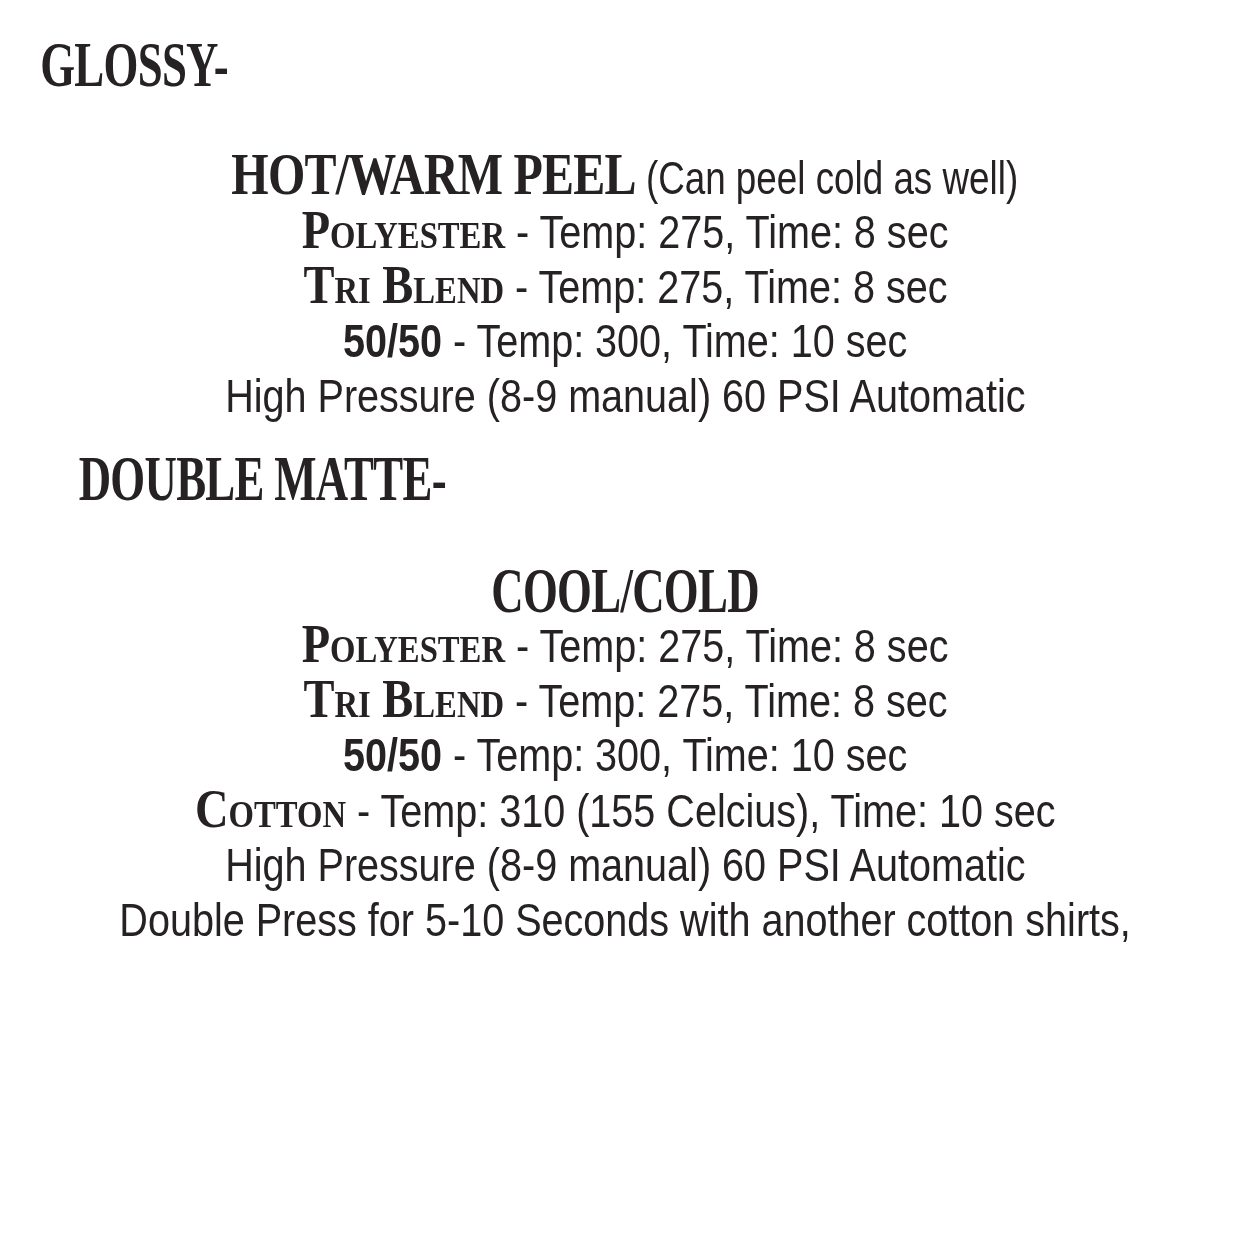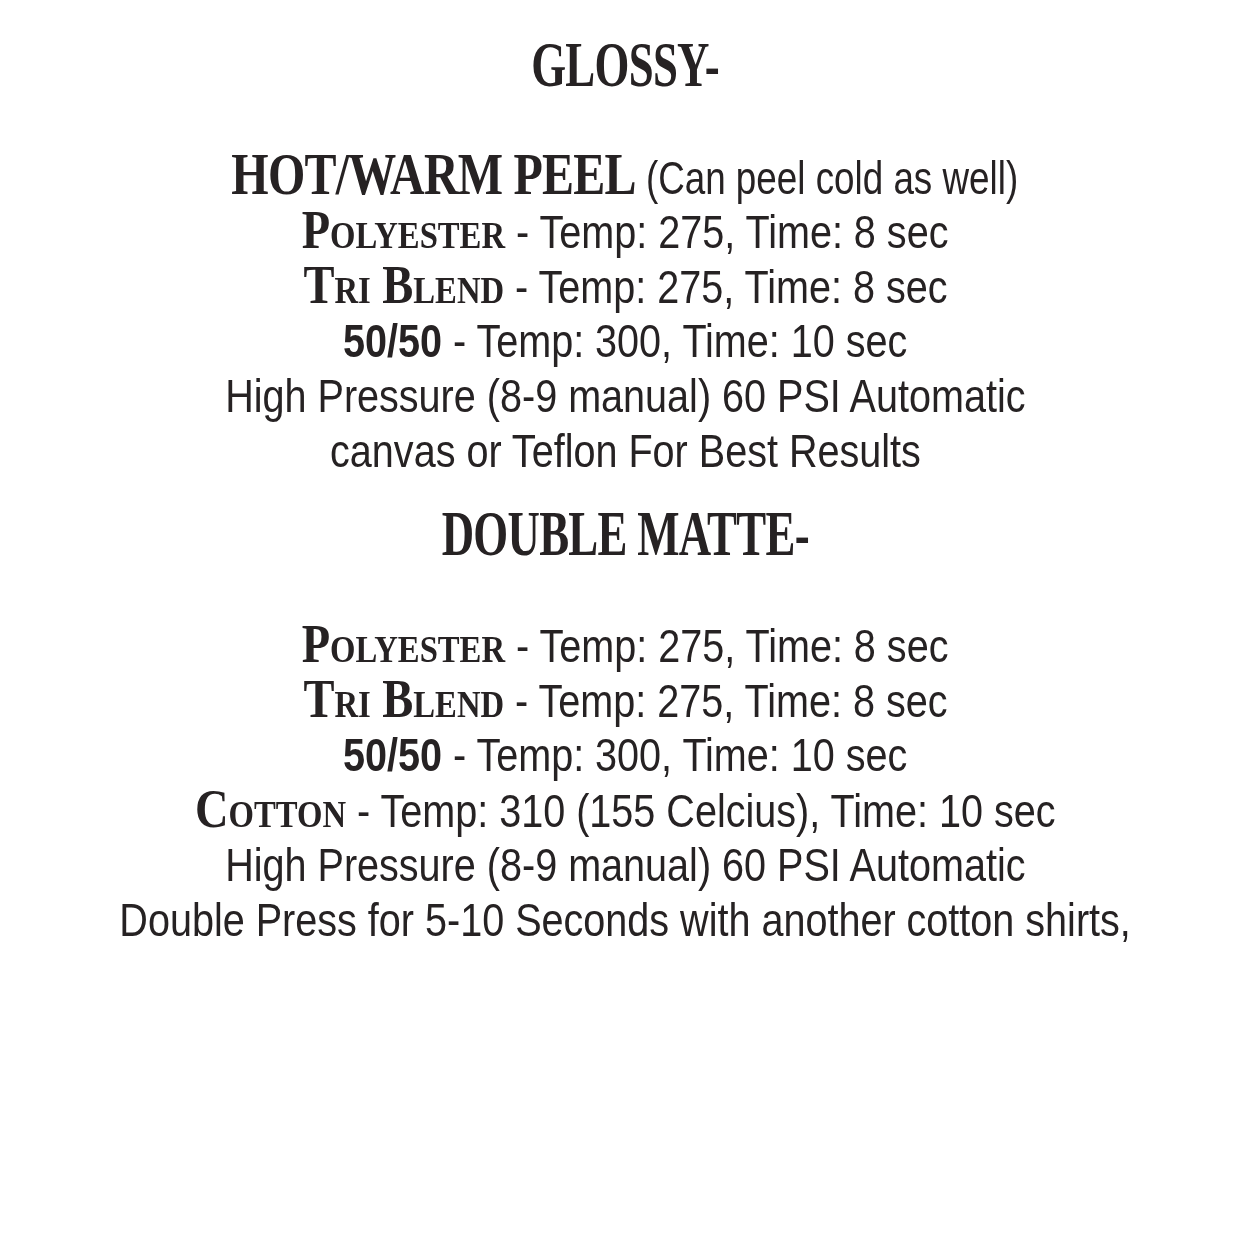--- a/index.html
+++ b/index.html
@@ -18,21 +18,20 @@
     display: flex;
     justify-content: center;
     align-items: center;
     height: 55px;
     line-height: 55px;
     white-space: nowrap;
     font-size: 46px;
   }
   .hline {
     display: flex;
-    justify-content: center;
     align-items: center;
     height: 58px;
     line-height: 58px;
     white-space: nowrap;
   }
 
   
   .sp-after-title { height: 55px; }
   .sp-between-sections { height: 26px; }
 
@@ -92,32 +91,32 @@
   <div class="line">
     <span class="scale s86"><span class="mat-sans">50/50</span><span class="val"> - Temp: 300, Time: 10 sec</span></span>
   </div>
 
 
   <div class="line">
     <span class="scale s86 note">High Pressure (8-9 manual) 60 PSI Automatic</span>
   </div>
 
 
-  <div class="line">
-    <span class="scale s86 note">canvas or Teflon For Best Results</span>
-  </div>
 
   <div class="sp-between-sections"></div>
 
   <div class="hline">
     <span class="scale s70 h1">DOUBLE MATTE-</span>
   </div>
 
   <div class="sp-after-title"></div>
 
+  <div class="line">
+    <span class="scale s70 h1">COOL/COLD</span>
+  </div>
 
   <div class="line">
     <span class="scale s86"><span class="mat">Polyester</span><span class="val"> - Temp: 275, Time: 8 sec</span></span>
   </div>
 
   <div class="line">
     <span class="scale s86"><span class="mat">Tri Blend</span><span class="val"> - Temp: 275, Time: 8 sec</span></span>
   </div>
 
   <div class="line">

